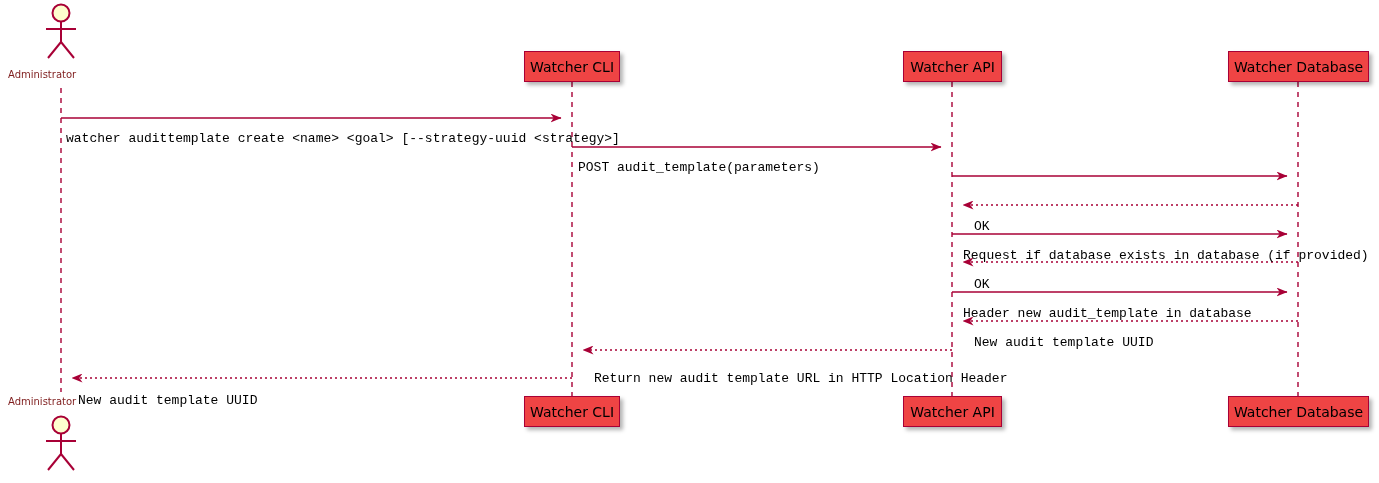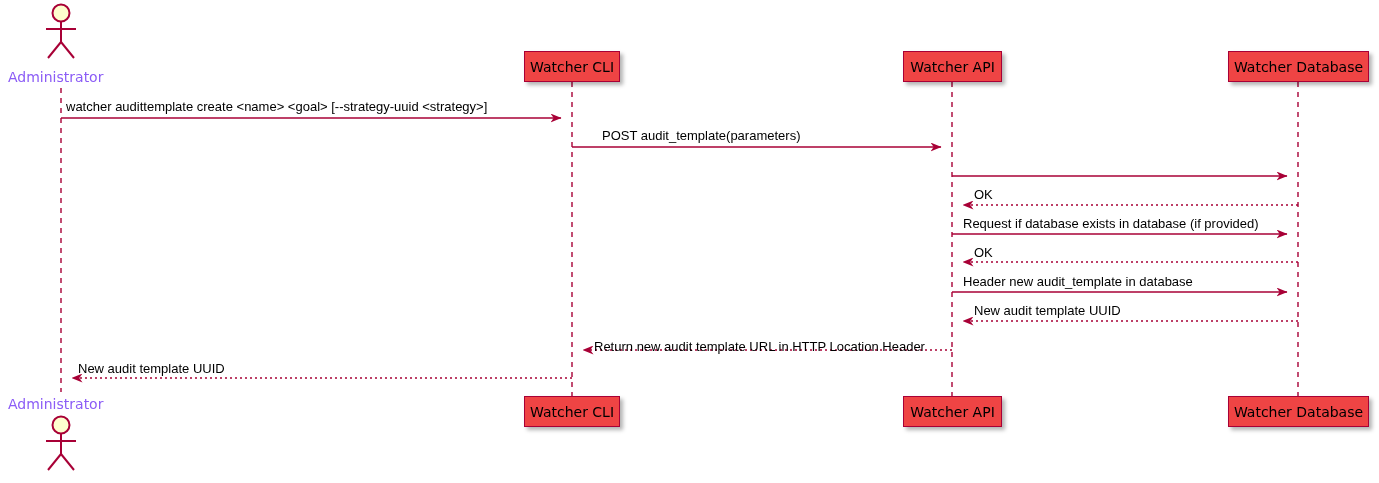--- a/index.html
+++ b/index.html
@@ -17,44 +17,45 @@
   }
   svg.layer {
     position: absolute;
     left: 0;
     top: 0;
     width: 1379px;
     height: 483px;
   }
   .msg-label {
     position: absolute;
-    font-family: Liberation Sans, sans-serif;
+    font-family: Liberation Mono, monospace;
     font-size: 13px;
     color: #000000;
     white-space: nowrap;
     line-height: 14px;
+    margin-top: 32px;
   }
   .participant-box {
     position: absolute;
     box-sizing: border-box;
     background: #ef4444;
     border: 1.5px solid #A80036;
     box-shadow: 3px 3px 4px rgba(0,0,0,0.30);
     display: flex;
     align-items: center;
     justify-content: center;
     font-size: 14px;
     color: #000000;
     font-family: "DejaVu Sans", sans-serif;
     white-space: nowrap;
   }
   .actor-label {
     position: absolute;
-    font-size: 14px;
-    color: #8b5cf6;
+    font-size: 10px;
+    color: #7f1d1d;
     font-family: "DejaVu Sans", sans-serif;
     white-space: nowrap;
   }
 </style>
 </head>
 <body>
 
 <div id="diagram">
 
   <svg class="layer" viewBox="0 0 1379 483">
@@ -108,21 +109,21 @@
 
   <div class="participant-box" style="left:524px; top:51px; width:96px; height:31px;">Watcher CLI</div>
   <div class="participant-box" style="left:903px; top:51px; width:99px; height:31px;">Watcher API</div>
   <div class="participant-box" style="left:1228px; top:51px; width:141px; height:31px;">Watcher Database</div>
 
   <div class="participant-box" style="left:524px; top:396px; width:96px; height:31px;">Watcher CLI</div>
   <div class="participant-box" style="left:903px; top:396px; width:99px; height:31px;">Watcher API</div>
   <div class="participant-box" style="left:1228px; top:396px; width:141px; height:31px;">Watcher Database</div>
 
   <div class="msg-label" style="left:66px; top:100px;">watcher audittemplate create &lt;name&gt; &lt;goal&gt; [--strategy-uuid &lt;strategy&gt;]</div>
-  <div class="msg-label" style="left:602px; top:129px;">POST audit_template(parameters)</div>
+  <div class="msg-label" style="left:578px; top:129px;">POST audit_template(parameters)</div>
   <div class="msg-label" style="left:974px; top:188px;">OK</div>
   <div class="msg-label" style="left:963px; top:217px;">Request if database exists in database (if provided)</div>
   <div class="msg-label" style="left:974px; top:246px;">OK</div>
   <div class="msg-label" style="left:963px; top:275px;">Header new audit_template in database</div>
   <div class="msg-label" style="left:974px; top:304px;">New audit template UUID</div>
   <div class="msg-label" style="left:594px; top:340px;">Return new audit template URL in HTTP Location Header</div>
   <div class="msg-label" style="left:78px; top:362px;">New audit template UUID</div>
 
 </div>
 

